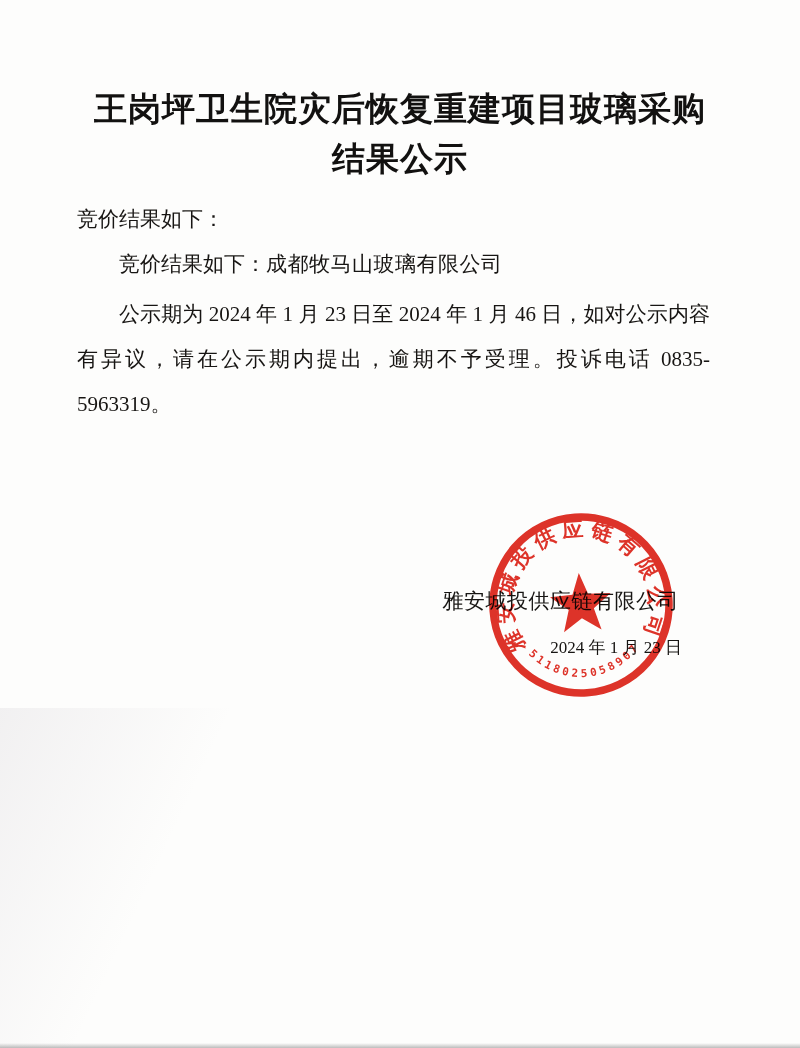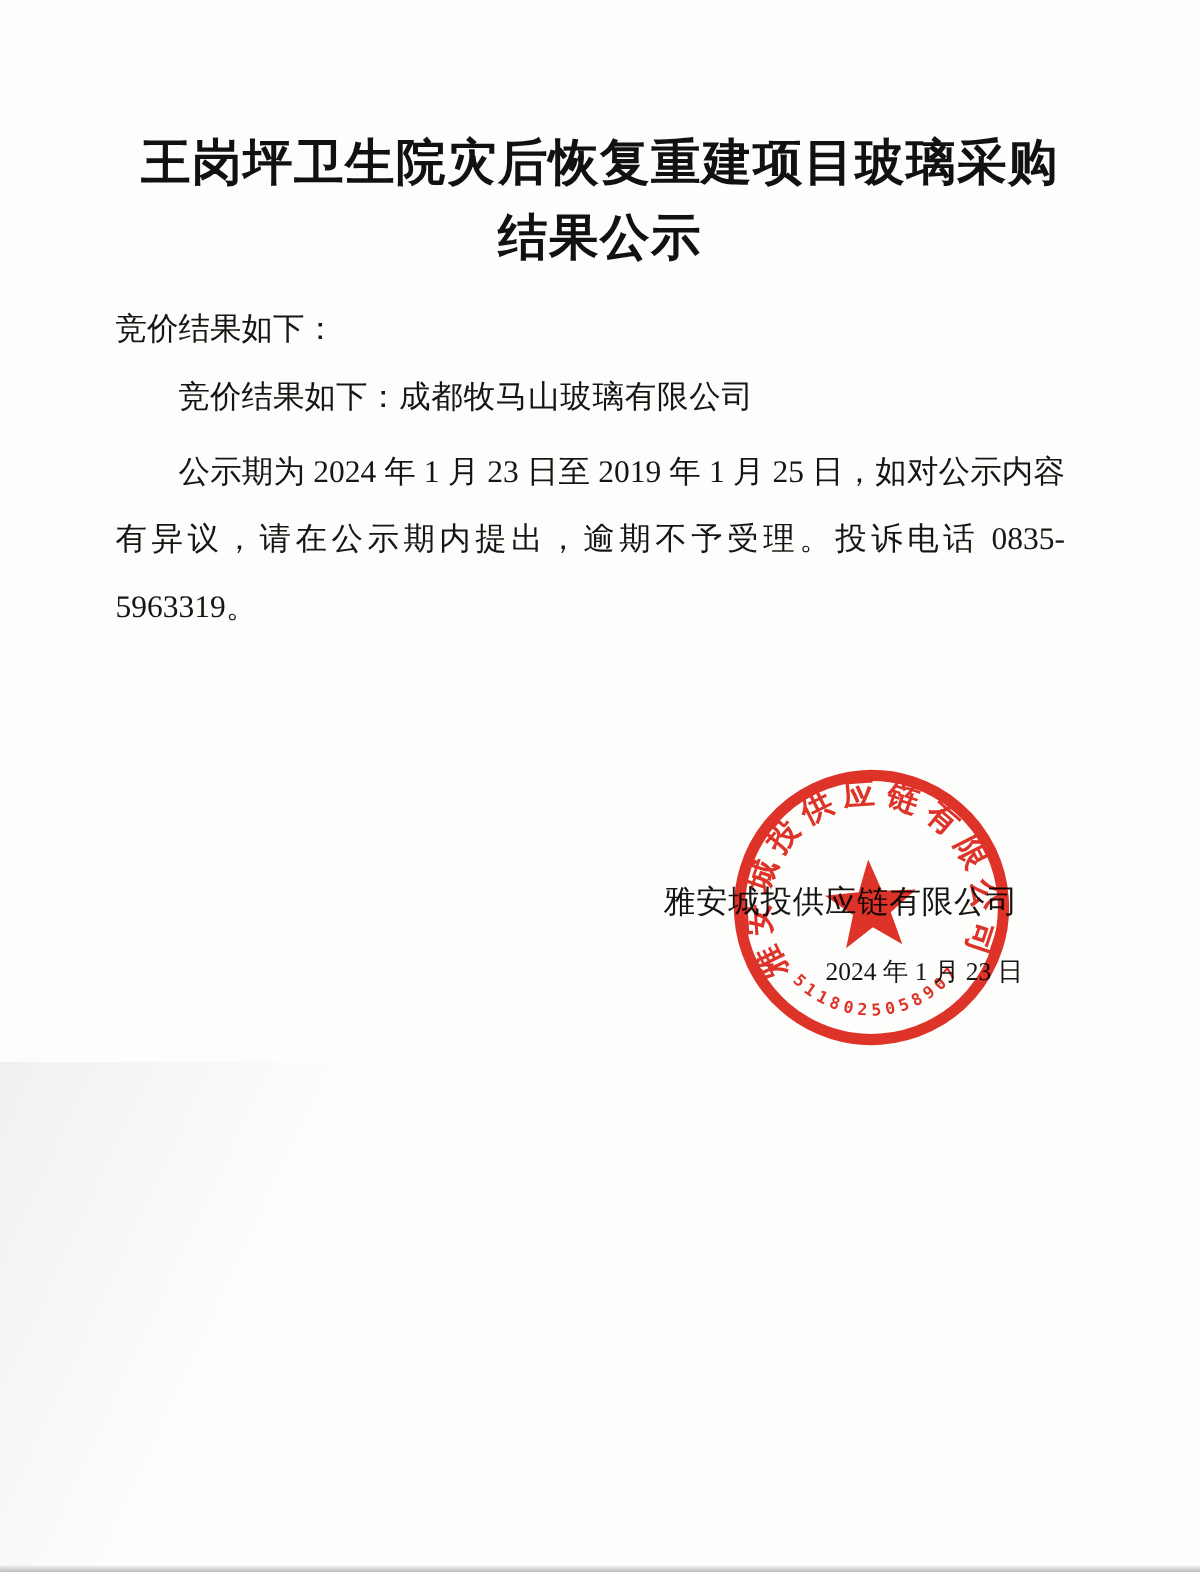--- a/index.html
+++ b/index.html
@@ -76,21 +76,21 @@
 <div class="paper">
 
   <div class="doc-title">
     <div>王岗坪卫生院灾后恢复重建项目玻璃采购</div>
     <div>结果公示</div>
   </div>
 
   <div class="doc-body">
     <p class="no-indent">竞价结果如下：</p>
     <p><span>竞价结果如下：</span><span class="winner-name">成都牧马山玻璃有限公司</span></p>
-    <p class="notice">公示期为 2024 年 1 月 23 日至 2019 年 1 月 25 日，如对公示内容有异议，请在公示期内提出，逾期不予受理。投诉电话 0835-5963319。</p>
+    <p class="notice">公示期为 2024 年 1 月 23 日至 2024 年 1 月 46 日，如对公示内容有异议，请在公示期内提出，逾期不予受理。投诉电话 0835-5963319。</p>
   </div>
 
   <div class="sig-company">雅安城投供应链有限公司</div>
   <div class="sig-date">2024 年 1 月 23 日</div>
 
   <div class="stamp">
     <svg viewBox="0 0 190 190" xmlns="http://www.w3.org/2000/svg">
       <defs>
         <path id="sealTopArc" d="M 35.2 129.5 A 69 69 0 1 1 154.8 129.5" fill="none"></path>
         <path id="sealBottomArc" d="M 36 136.3 A 72 72 0 0 0 154 136.3" fill="none"></path>

